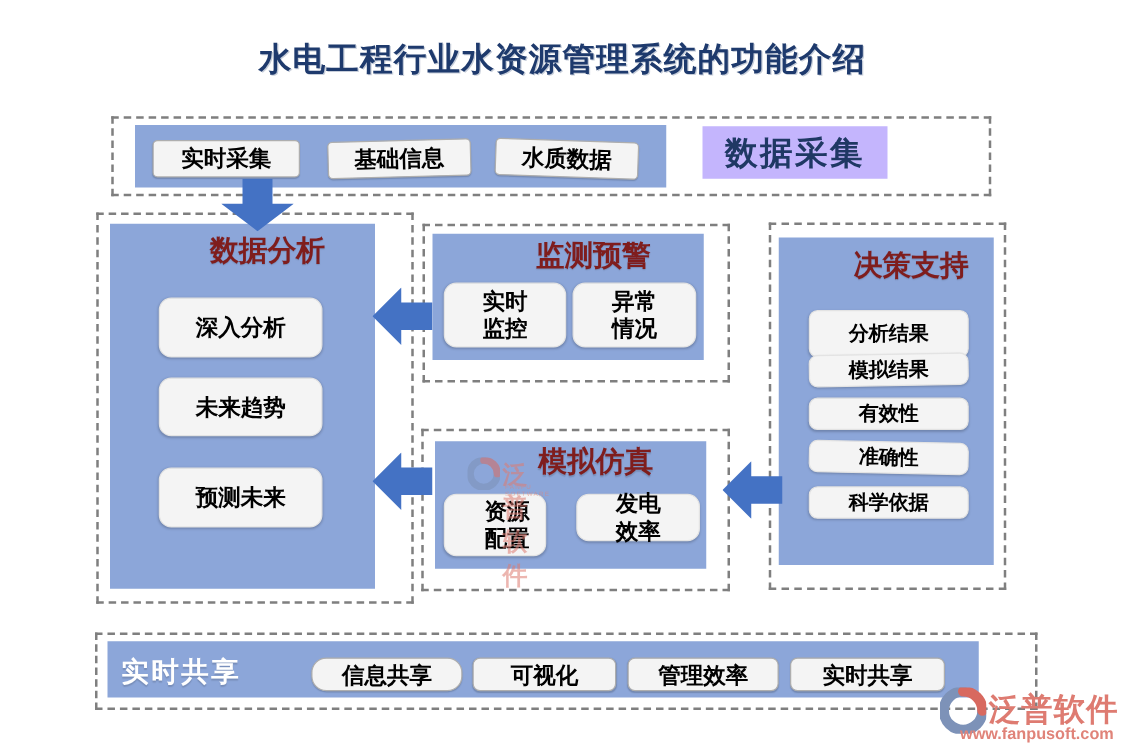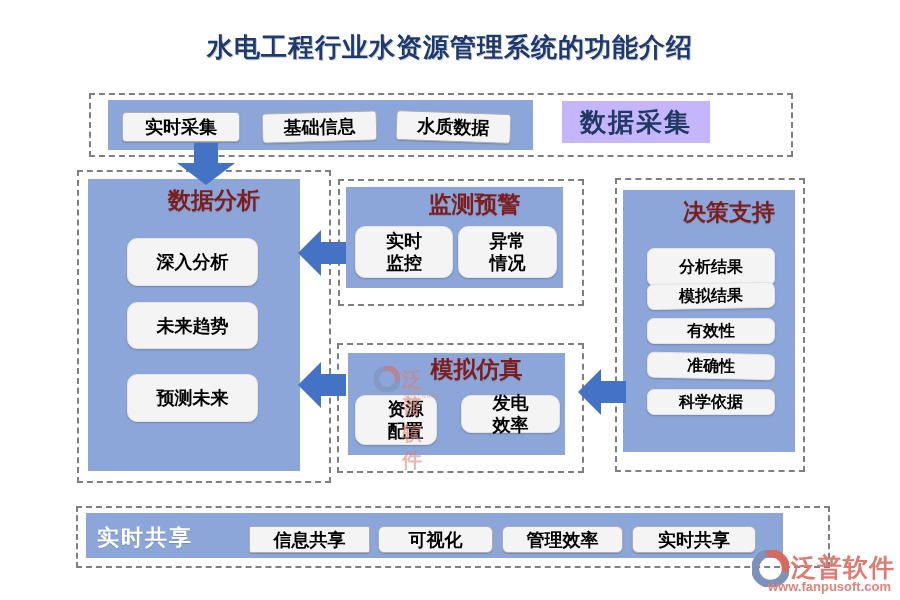--- a/index.html
+++ b/index.html
@@ -112,21 +112,21 @@
   <svg class="abs arrow-svg" style="left:298px;top:362px;z-index:5;" width="48" height="46" viewBox="0 0 48 46">
     <polygon points="0,23 23,0 23,12 48,12 48,34 23,34 23,46" fill="#4472c4"></polygon>
   </svg>
   <svg class="abs arrow-svg" style="left:578px;top:369px;z-index:5;" width="48" height="46" viewBox="0 0 48 46">
     <polygon points="0,23 23,0 23,12 48,12 48,34 23,34 23,46" fill="#4472c4"></polygon>
   </svg>
 
   <div class="abs dashed-box" style="left:76px;top:506px;width:754px;height:62px;"></div>
   <div class="abs blue-panel" style="left:86px;top:513px;width:697px;height:45px;"></div>
   <div class="abs results-label" style="left:97px;top:523px;">实时共享</div>
-  <div class="abs pill-btn" style="left:249px;top:526px;width:121px;height:27px;border-radius:2px;">信息共享</div>
+  <div class="abs pill-btn" style="left:249px;top:526px;width:121px;height:27px;border-radius:12px;">信息共享</div>
   <div class="abs pill-btn" style="left:378px;top:526px;width:115px;height:27px;border-radius:6px;">可视化</div>
   <div class="abs pill-btn" style="left:502px;top:526px;width:121px;height:27px;border-radius:6px;">管理效率</div>
   <div class="abs pill-btn" style="left:632px;top:526px;width:124px;height:27px;border-radius:6px;">实时共享</div>
 
   <div class="abs" style="left:752px;top:548px;z-index:6;">
     <svg width="37" height="37" viewBox="0 0 36 36" style="position:absolute;left:0;top:2px;">
       <path d="M18 3 a15 15 0 1 0 15 15" stroke="#7d92b8" stroke-width="8" fill="none" stroke-linecap="round"></path>
       <path d="M33 18 a15 15 0 0 0 -15 -15" stroke="#d8695f" stroke-width="8" fill="none" stroke-linecap="round"></path>
     </svg>
     <div class="wm-brand" style="position:absolute;left:39px;top:3px;width:120px;">泛普软件</div>

